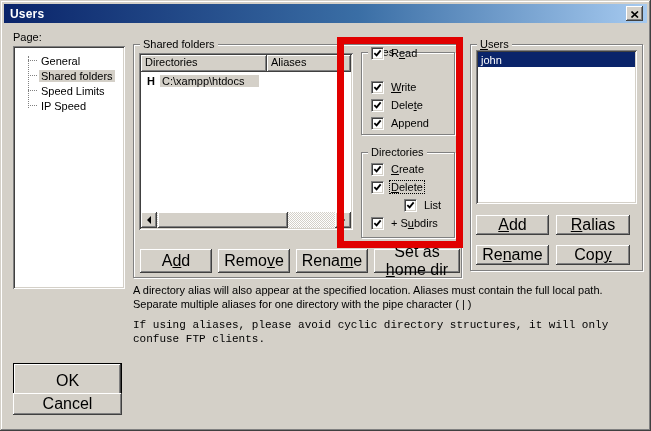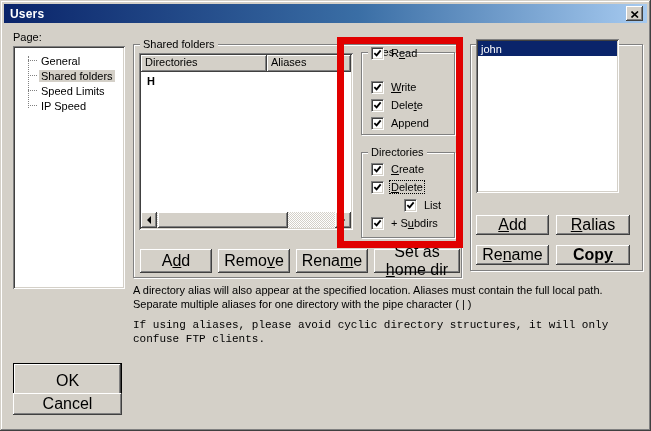--- a/index.html
+++ b/index.html
@@ -87,21 +87,21 @@
   .cb-row { position:absolute; display:flex; align-items:center; height:14px; }
   .cb { width:13px; height:13px; background:#fff; margin-right:6px; flex:none;
     border:1px solid; border-color:#808080 #FFFFFF #FFFFFF #808080;
     box-shadow: inset 1px 1px 0 #404040, inset -1px -1px 0 #D4D0C8;
     display:flex; align-items:center; justify-content:center; }
   .cb svg { display:block; }
   .cb-label { white-space:nowrap; padding:0 1px; }
   .cb-label.focused { outline:1px dotted #000; }
 
   
-  .users-list { position:absolute; left:476px; top:39px; width:143px; height:154px; }
+  .users-list { position:absolute; left:476px; top:50px; width:161px; height:154px; }
   .user-row { position:absolute; left:2px; top:2px; right:2px; height:15px;
     background:#0A246A; color:#fff; display:flex; align-items:center; padding-left:3px; }
 
   
   .help { position:absolute; left:133px; top:283px; width:512px; line-height:14px; }
   .help p + p { margin-top:7px;font-family:Liberation Mono, monospace; }
 
   
   .annotation {
     position:absolute; left:337px; top:37px; width:126px; height:211px;
@@ -151,20 +151,21 @@
     <div class="groupbox" style="left:133px; top:44px; width:329px; height:234px;"></div>
     <span class="legend" style="left:140px; top:38px;">Shared folders</span>
 
     <div class="listview sunken">
       <div class="lv-header">
         <div class="lv-h-cell lv-h-dirs">Directories</div>
         <div class="lv-h-cell lv-h-alias">Aliases</div>
       </div>
       <div class="lv-row">
         <span class="home-marker">H</span>
+        <span class="row-path">C:\xampp\htdocs</span>
       </div>
       <div class="hscroll">
         <div class="sb-btn sb-left">
             <span class="tri-l"></span>
           </div>
         <div class="sb-thumb"></div>
         <div class="sb-btn sb-right">
             <span class="tri-r"></span>
           </div>
       </div>
@@ -272,21 +273,21 @@
 
     <div class="btn" style="left:476px; top:215px; width:73px; height:20px;">
       <span><span></span><span class="mn">A</span><span>dd</span></span>
     </div>
     <div class="btn" style="left:556px; top:215px; width:74px; height:20px;">
       <span><span></span><span class="mn">R</span><span>alias</span></span>
     </div>
     <div class="btn" style="left:476px; top:245px; width:73px; height:20px;">
       <span><span>Re</span><span class="mn">n</span><span>ame</span></span>
     </div>
-    <div class="btn" style="left:556px; top:245px; width:74px; height:20px;font-weight:bold;">
+    <div class="btn" style="left:556px; top:245px; width:74px; height:20px;">
       <span><span>Cop</span><span class="mn">y</span><span></span></span>
     </div>
   </div>
 
   <div class="help">
     <p>A directory alias will also appear at the specified location. Aliases must contain the full local path. Separate multiple aliases for one directory with the pipe character ( | )</p>
     <p>If using aliases, please avoid cyclic directory structures, it will only confuse FTP clients.</p>
   </div>
 
   <div class="btn default" style="left:13px; top:363px; width:109px; height:36px;">OK</div>

